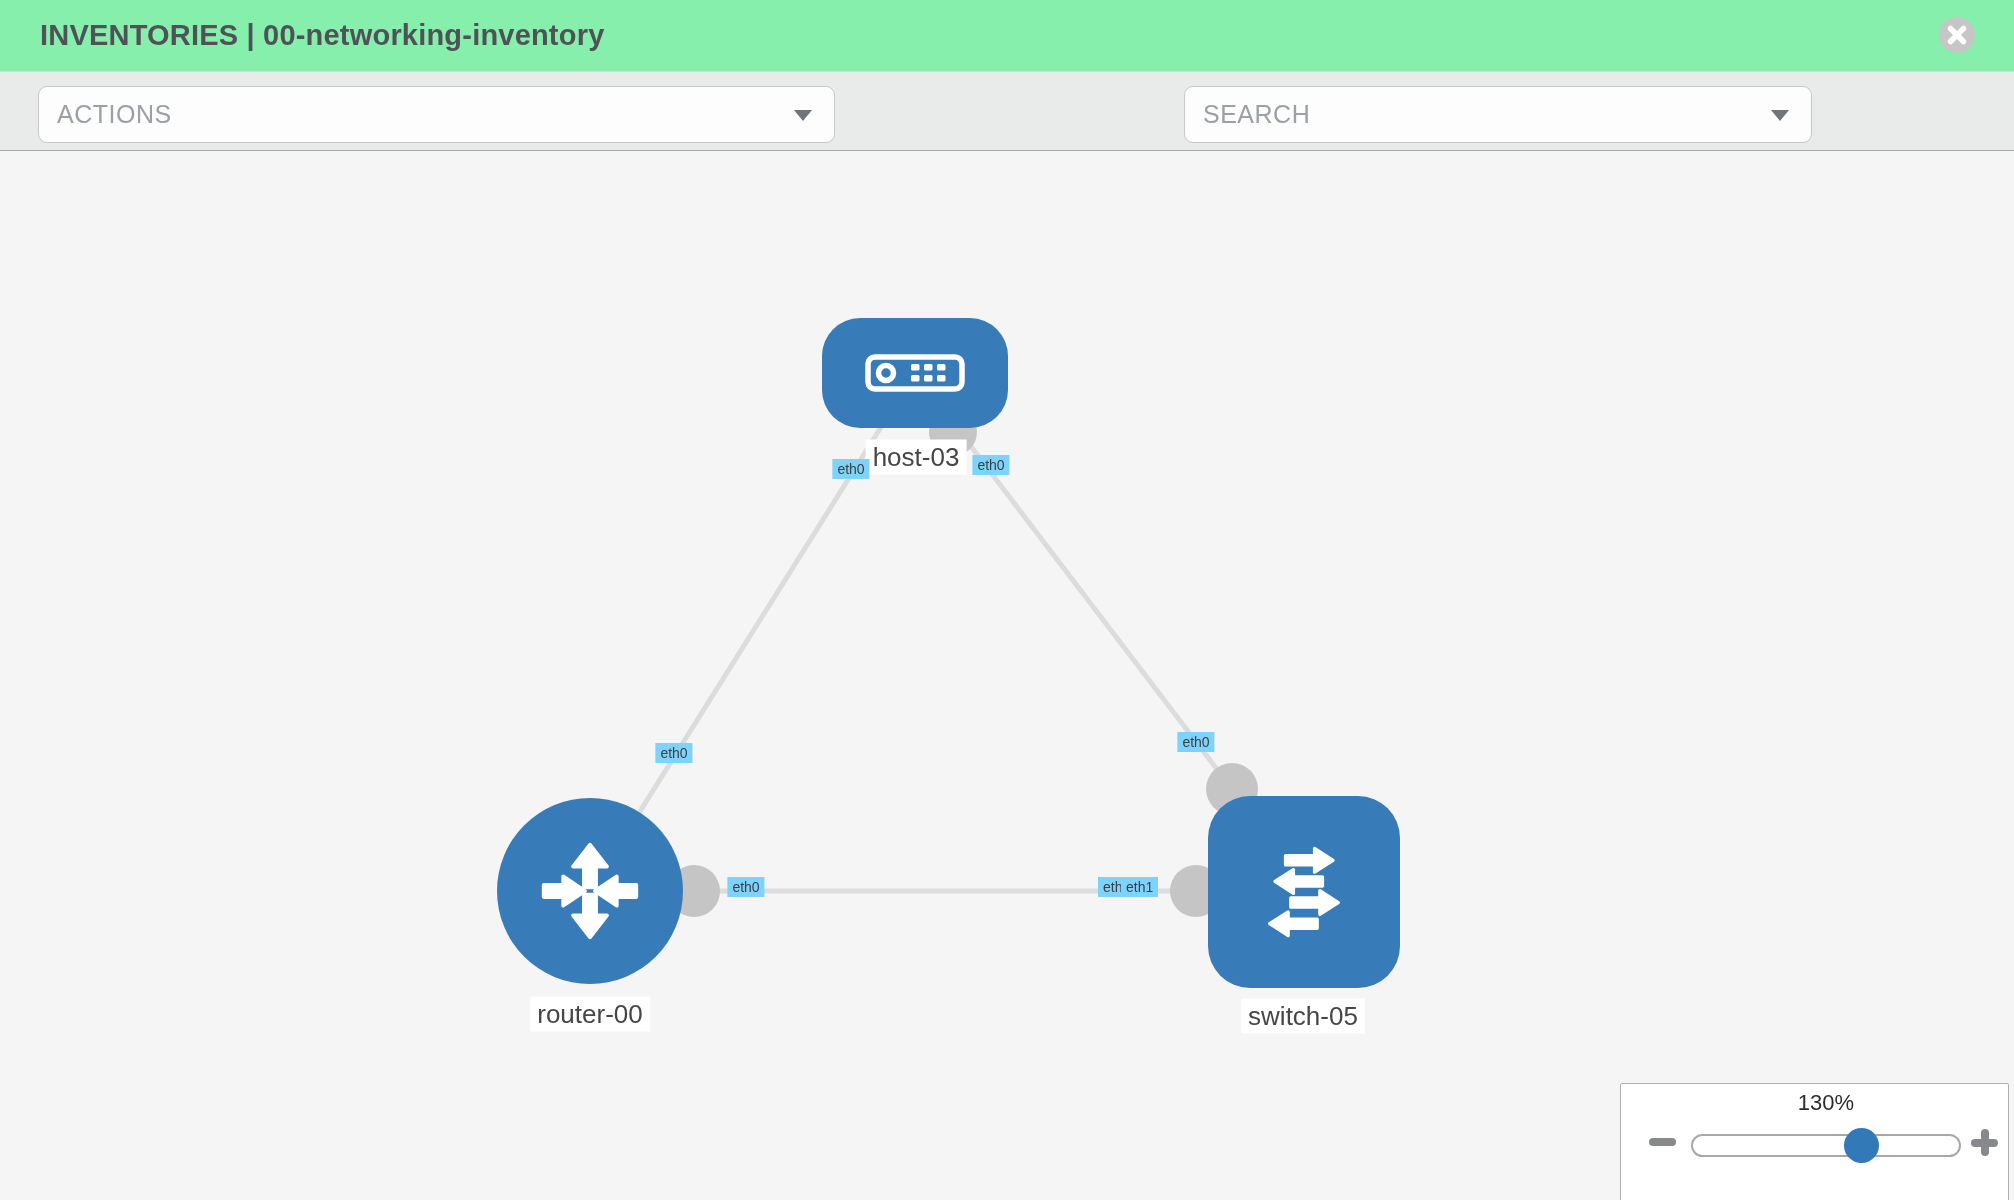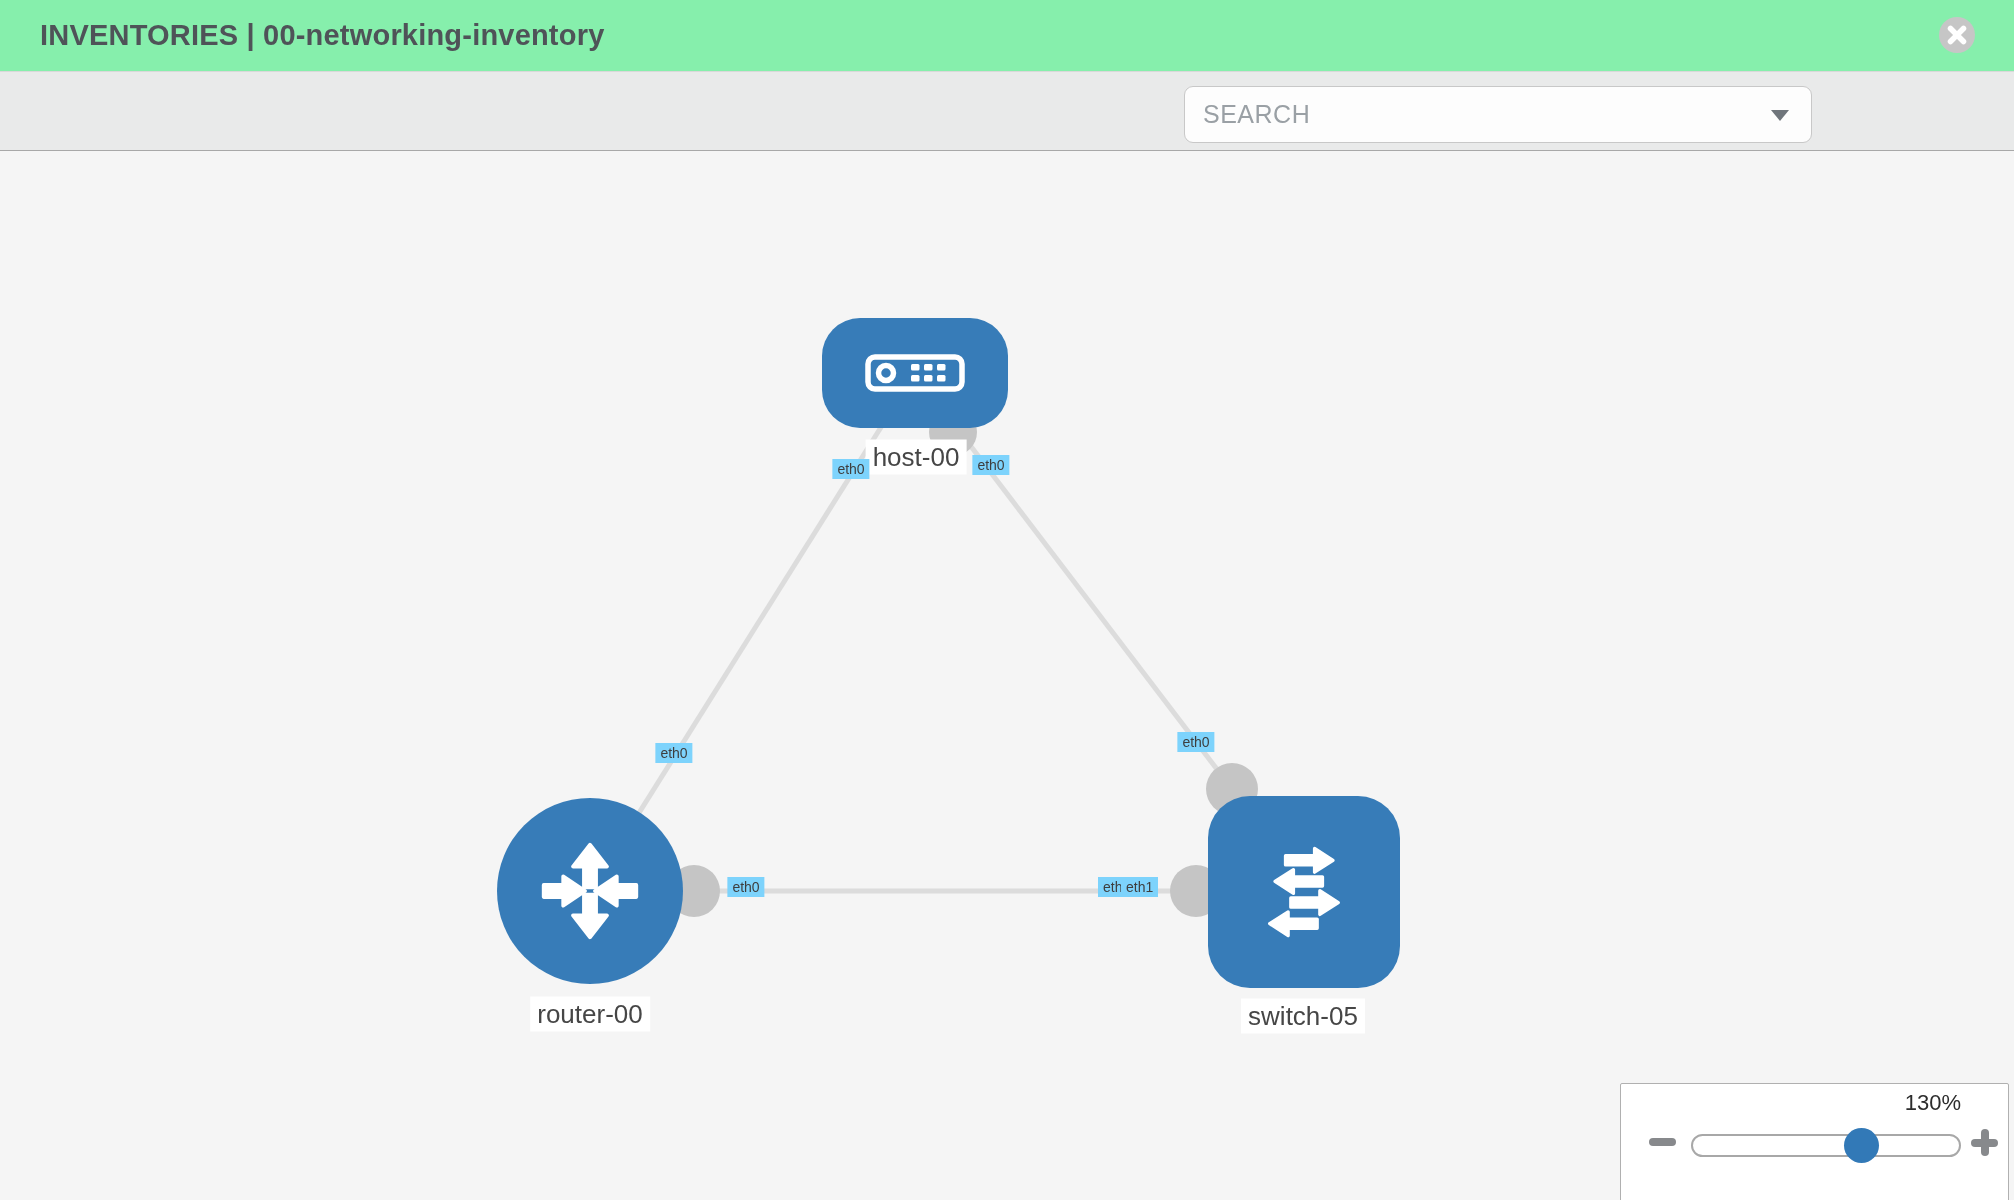--- a/index.html
+++ b/index.html
@@ -40,21 +40,21 @@
 
   .node-label { position:absolute; transform:translate(-50%,-50%);
     background:#ffffff; color:#464646; font-size:26px; padding:2px 7px; white-space:nowrap; }
   .if-label { position:absolute; transform:translate(-50%,-50%);
     background:#7dd3fc; color:#3e3e3e; font-size:14px; padding:2px 5px; white-space:nowrap; }
   .if-label.anchored { transform:translateY(-50%); }
 
   
   .zoom-panel { position:absolute; left:1620px; top:1083px; width:389px; height:135px;
     background:#ffffff; border:1px solid #b0b0b0; border-radius:2px; }
-  .zoom-percent { position:absolute; left:70px; top:6px; width:270px; text-align:right;
+  .zoom-percent { position:absolute; left:70px; top:6px; width:270px; text-align:center;
     font-size:22px; color:#2d2d2d; }
   .zoom-minus { position:absolute; left:28px; top:54px; width:27px; height:8px;
     background:#87898c; border-radius:4px; cursor:pointer; }
   .zoom-track { position:absolute; left:70px; top:50px; width:270px; height:23px;
     background:#ffffff; border:2px solid #a8a8a8; border-radius:12px; cursor:pointer; }
   .zoom-thumb { position:absolute; left:223px; top:44px; width:35px; height:35px;
     border-radius:50%; background:#3279b7; cursor:grab; }
   .zoom-plus { position:absolute; left:350px; top:45px; width:27px; height:27px; cursor:pointer; }
   .zoom-plus .h { position:absolute; left:0; top:10px; width:27px; height:8px; background:#87898c; border-radius:4px; }
   .zoom-plus .v { position:absolute; left:10px; top:0; width:8px; height:27px; background:#87898c; border-radius:4px; }
@@ -69,20 +69,24 @@
     <div class="close-btn">
       <svg width="38" height="38" viewBox="0 0 38 38">
         <circle cx="19" cy="19" r="18" fill="#c6c6c6"></circle>
         <line x1="12.5" y1="12.5" x2="25.5" y2="25.5" stroke="#ffffff" stroke-width="5.5" stroke-linecap="round"></line>
         <line x1="25.5" y1="12.5" x2="12.5" y2="25.5" stroke="#ffffff" stroke-width="5.5" stroke-linecap="round"></line>
       </svg>
     </div>
   </div>
 
   <div class="toolbar">
+    <div class="dd-box" id="actions-box">
+      <span class="dd-text">ACTIONS</span>
+      <span class="dd-caret"></span>
+    </div>
 
     <div class="tool-icon" id="wrench-btn">
       <svg width="34" height="34" viewBox="0 0 24 24">
         <g transform="rotate(45 12 12)">
           <circle cx="12" cy="5.6" r="4.1" fill="#767a80"></circle>
           <rect x="10.1" y="0.6" width="3.8" height="5.2" fill="#e9eaea"></rect>
           <rect x="10.5" y="7.6" width="3" height="13" rx="1.5" fill="#767a80"></rect>
         </g>
       </svg>
     </div>
@@ -150,21 +154,21 @@
       <svg width="132" height="132" viewBox="0 0 100 100">
         <g fill="#ffffff" stroke="#ffffff" stroke-width="2.5" stroke-linejoin="round">
           <polygon points="36,22.5 58,22.5 58,17 72,26 58,35 58,29.5 36,29.5"></polygon>
           <polygon points="64,38.5 42,38.5 42,33 28,42 42,51 42,45.5 64,45.5"></polygon>
           <polygon points="40,54.5 62,54.5 62,49 76,58 62,67 62,61.5 40,61.5"></polygon>
           <polygon points="60,70.5 38,70.5 38,65 24,74 38,83 38,77.5 60,77.5"></polygon>
         </g>
       </svg>
     </div>
 
-    <div class="node-label" style="left:916px; top:305px;">host-00</div>
+    <div class="node-label" style="left:916px; top:305px;">host-03</div>
     <div class="node-label" style="left:590px; top:862px;">router-00</div>
     <div class="node-label" style="left:1303px; top:864px;">switch-05</div>
 
     <div class="if-label" style="left:851px; top:317px;">eth0</div>
     <div class="if-label" style="left:674px; top:601px;">eth0</div>
     <div class="if-label" style="left:991px; top:313px;">eth0</div>
     <div class="if-label" style="left:1196px; top:590px;">eth0</div>
     <div class="if-label" style="left:746px; top:735px;">eth0</div>
     <div class="if-label anchored" style="left:1098px; top:735px;">eth0</div>
     <div class="if-label anchored" style="left:1121px; top:735px;">eth1</div>

